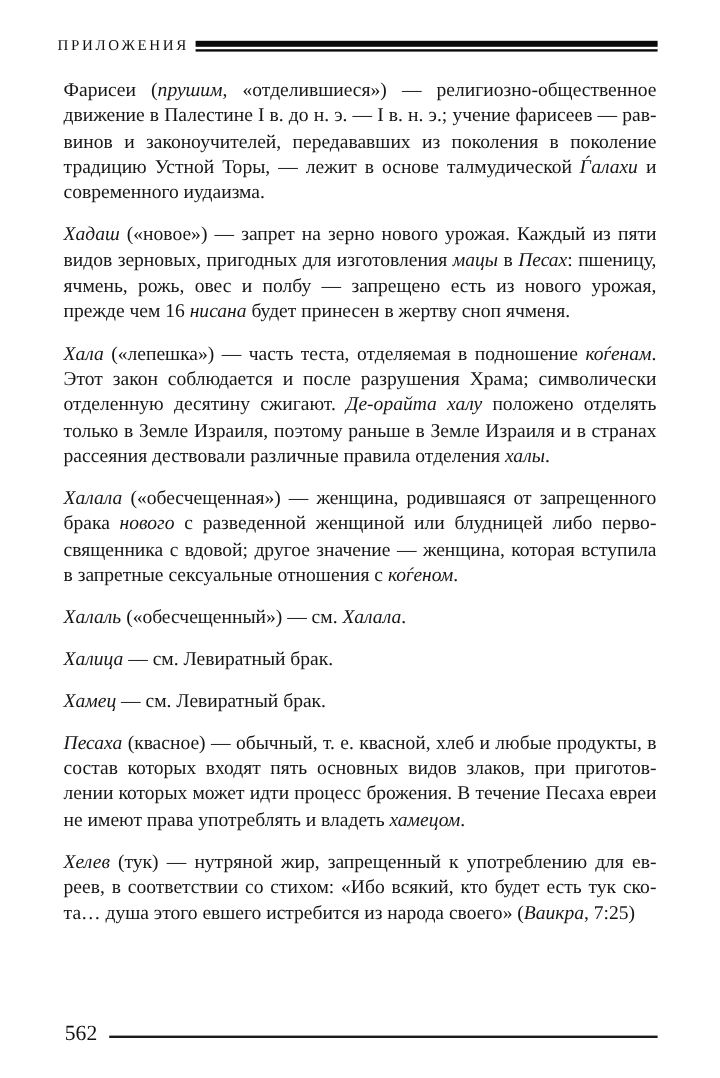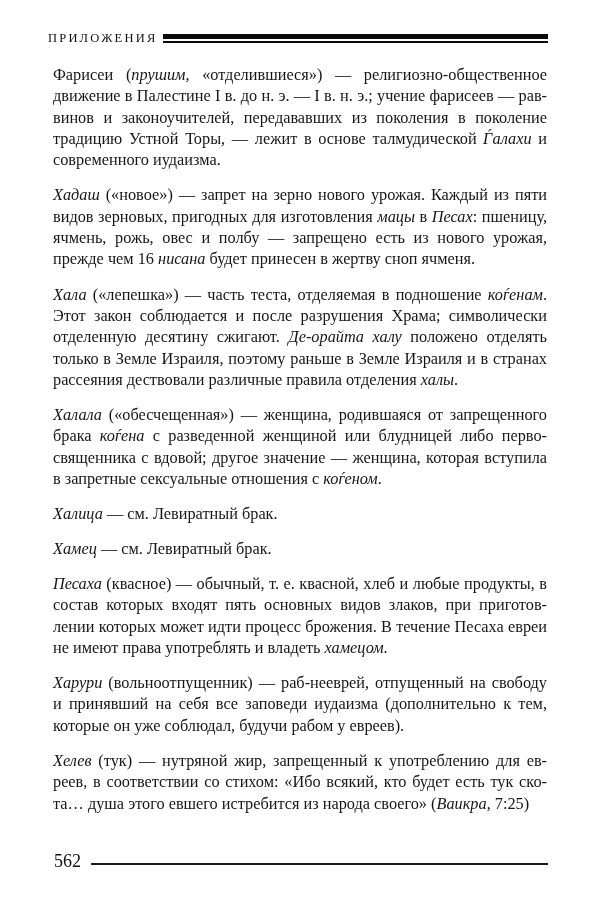--- a/index.html
+++ b/index.html
@@ -109,25 +109,25 @@
     <div class="head-rule">
       <div class="thick"></div>
       <div class="thin"></div>
     </div>
   </div>
 
   <div class="content">
     <p class="entry"><span>Фарисеи (</span><i>прушим</i><span>, «отделившиеся») — религиозно-общественное движение в Палестине I в. до н. э. — I в. н. э.; учение фарисеев — рав­винов и законоучителей, передававших из поколения в поколение традицию Устной Торы, — лежит в основе талмудической </span><i>Ѓалахи</i><span> и современного иудаизма.</span></p>
     <p class="entry"><i>Хадаш</i><span> («новое») — запрет на зерно нового урожая. Каждый из пяти видов зерновых, пригодных для изготовления </span><i>мацы</i><span> в </span><i>Песах</i><span>: пшени­цу, ячмень, рожь, овес и полбу — запрещено есть из нового урожая, прежде чем 16 </span><i>нисана</i><span> будет принесен в жертву сноп ячменя.</span></p>
     <p class="entry"><i>Хала</i><span> («лепешка») — часть теста, отделяемая в подношение </span><i>коѓенам</i><span>. Этот закон соблюдается и после разрушения Храма; символически отделенную десятину сжигают. </span><i>Де-орайта халу</i><span> положено отделять только в Земле Израиля, поэтому раньше в Земле Израиля и в стра­нах рассеяния дествовали различные правила отделения </span><i>халы</i><span>.</span></p>
-    <p class="entry"><i>Халала</i><span> («обесчещенная») — женщина, родившаяся от запрещенного брака </span><i>коѓена</i><span> с разведенной женщиной или блудницей либо перво­священника с вдовой; другое значение — женщина, которая вступи­ла в запретные сексуальные отношения с </span><i>коѓеном</i><span>.</span></p>
+    <p class="entry"><i>Халала</i><span> («обесчещенная») — женщина, родившаяся от запрещенного брака </span><i>нового</i><span> с разведенной женщиной или блудницей либо перво­священника с вдовой; другое значение — женщина, которая вступи­ла в запретные сексуальные отношения с </span><i>коѓеном</i><span>.</span></p>
+    <p class="entry short"><i>Халаль</i><span> («обесчещенный») — см. </span><i>Халала</i><span>.</span></p>
     <p class="entry short"><i>Халица</i><span> — см. Левиратный брак.</span></p>
     <p class="entry short"><i>Хамец</i><span> — см. Левиратный брак.</span></p>
     <p class="entry"><i>Песаха</i><span> (квасное) — обычный, т. е. квасной, хлеб и любые продукты, в состав которых входят пять основных видов злаков, при приготов­лении которых может идти процесс брожения. В течение Песаха ев­реи не имеют права употреблять и владеть </span><i>хамецом</i><span>.</span></p>
-    <p class="entry"><i>Харури</i><span> (вольноотпущенник) — раб-нееврей, отпущенный на свобо­ду и принявший на себя все заповеди иудаизма (дополнительно к тем, которые он уже соблюдал, будучи рабом у евреев).</span></p>
     <p class="entry"><i>Хелев</i><span> (тук) — нутряной жир, запрещенный к употреблению для ев­реев, в соответствии со стихом: «Ибо всякий, кто будет есть тук ско­та… душа этого евшего истребится из народа своего» (</span><i>Ваикра</i><span>, 7:25)</span></p>
   </div>
 
   <div class="folio">
     <span class="folio-number">562</span>
     <div class="folio-rule"></div>
   </div>
 
 </div>
 

